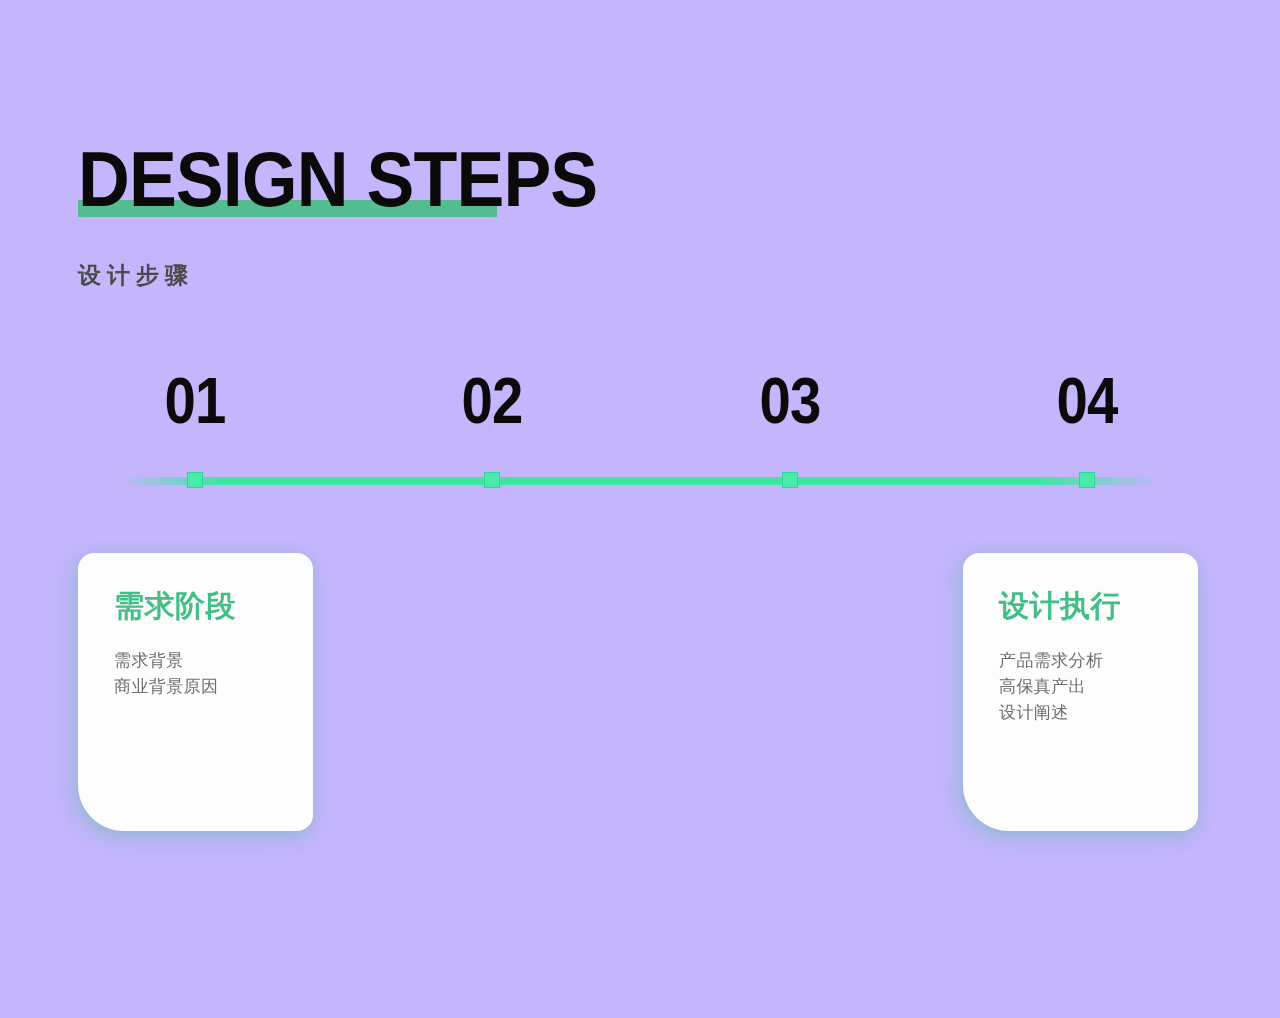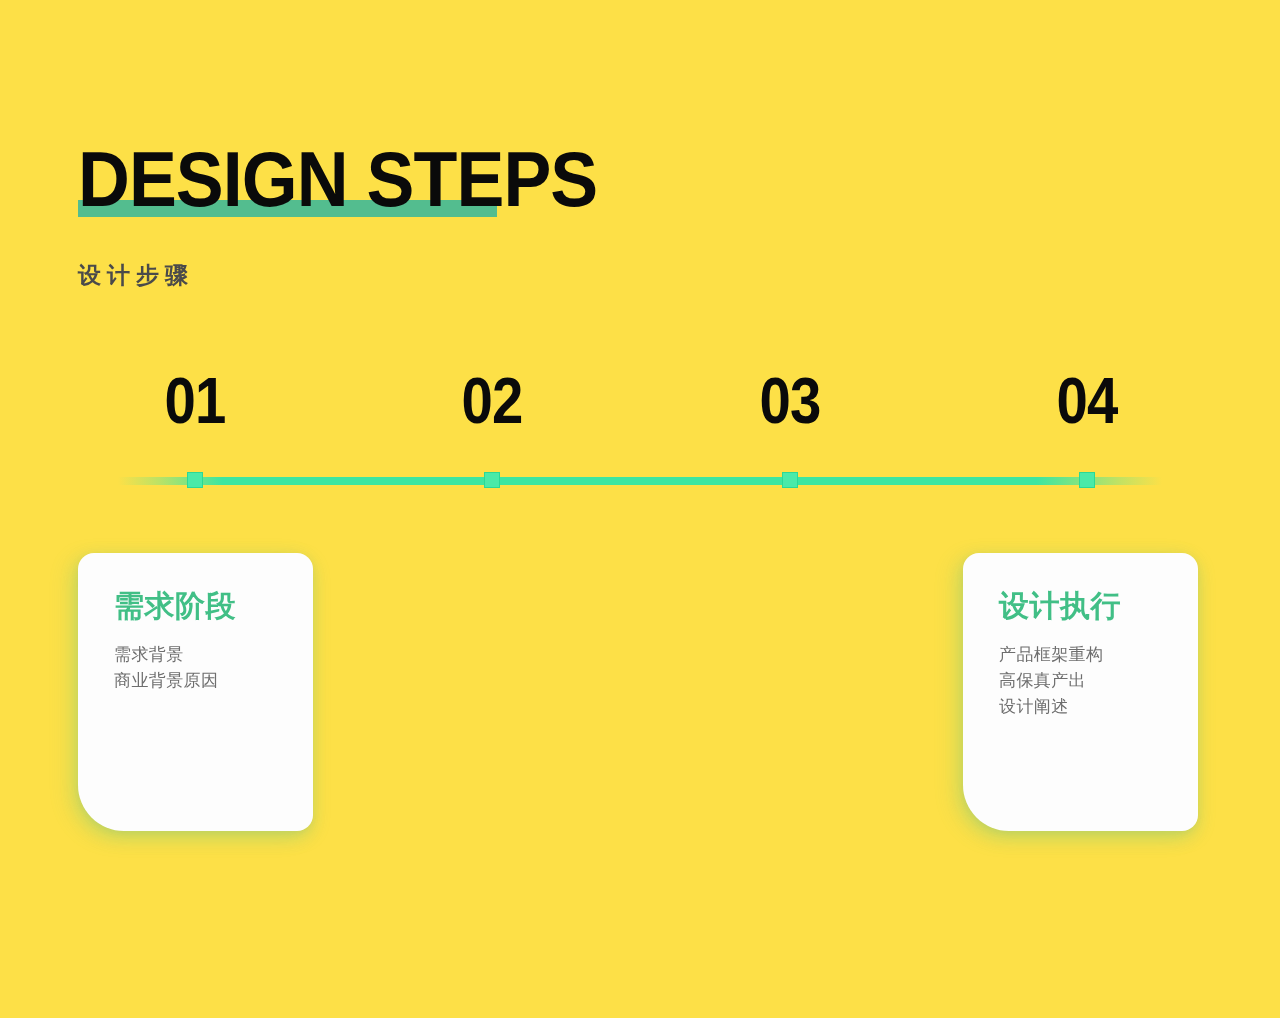--- a/index.html
+++ b/index.html
@@ -11,21 +11,21 @@
     height: 1018px;
     background: #ffffff;
     font-family: "Liberation Sans", "DejaVu Sans", sans-serif;
     overflow: hidden;
     position: relative;
   }
 
   .slide {
     position: absolute;
     inset: 0;
-    background: #fde047;
+    background: #c4b5fd;
   }
 
   
   .header {
     position: absolute;
     left: 78px;
     top: 140px;
     width: 700px;
     height: 150px;
   }
@@ -161,21 +161,21 @@
 
   .card-heading {
     font-size: 30px;
     line-height: 30px;
     font-weight: 700;
     color: #41bf86;
     letter-spacing: 0.5px;
     white-space: nowrap;
   }
   .card-lines {
-    margin-top: 21px;
+    margin-top: 27px;
   }
   .card-line {
     font-size: 17px;
     line-height: 26px;
     color: #6e6e6e;
     letter-spacing: 0.4px;
     white-space: nowrap;
   }
 </style>
 </head>
@@ -214,21 +214,21 @@
         <div class="card-line">需求背景</div>
         <div class="card-line">商业背景原因</div>
       </div>
     </div>
 
 
 
     <div class="card c4">
       <div class="card-heading">设计执行</div>
       <div class="card-lines">
-        <div class="card-line">产品框架重构</div>
+        <div class="card-line">产品需求分析</div>
         <div class="card-line">高保真产出</div>
         <div class="card-line">设计阐述</div>
       </div>
     </div>
 
   </div>
 
 </div>
 
 </body></html>

